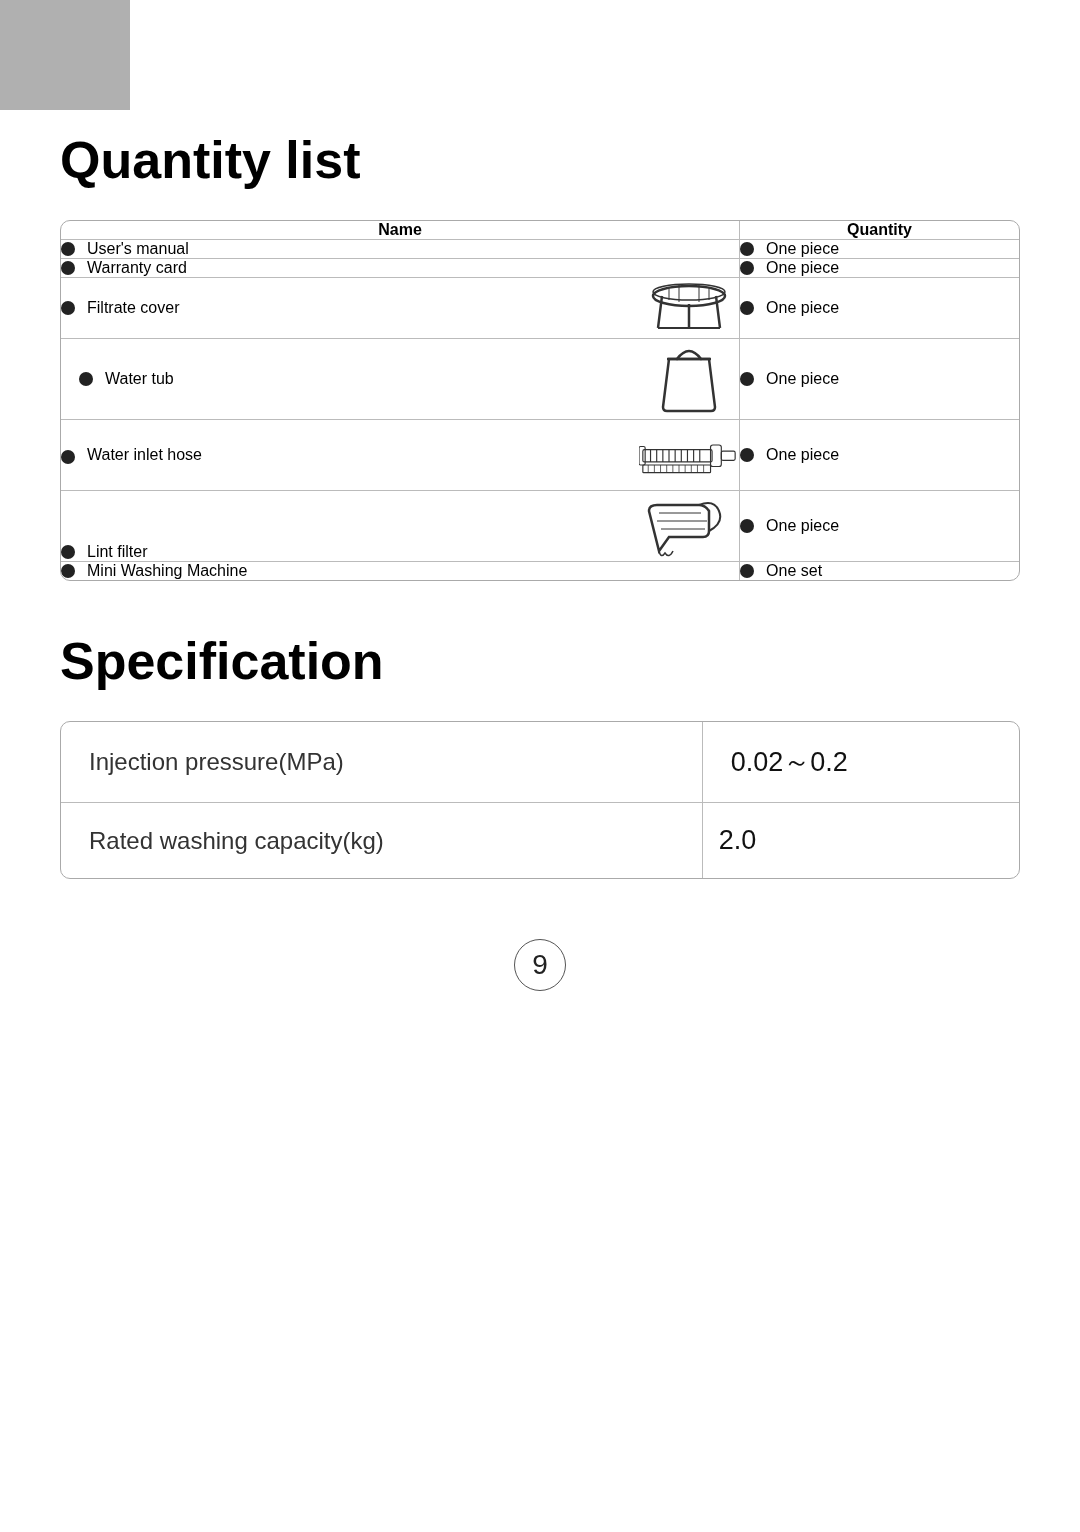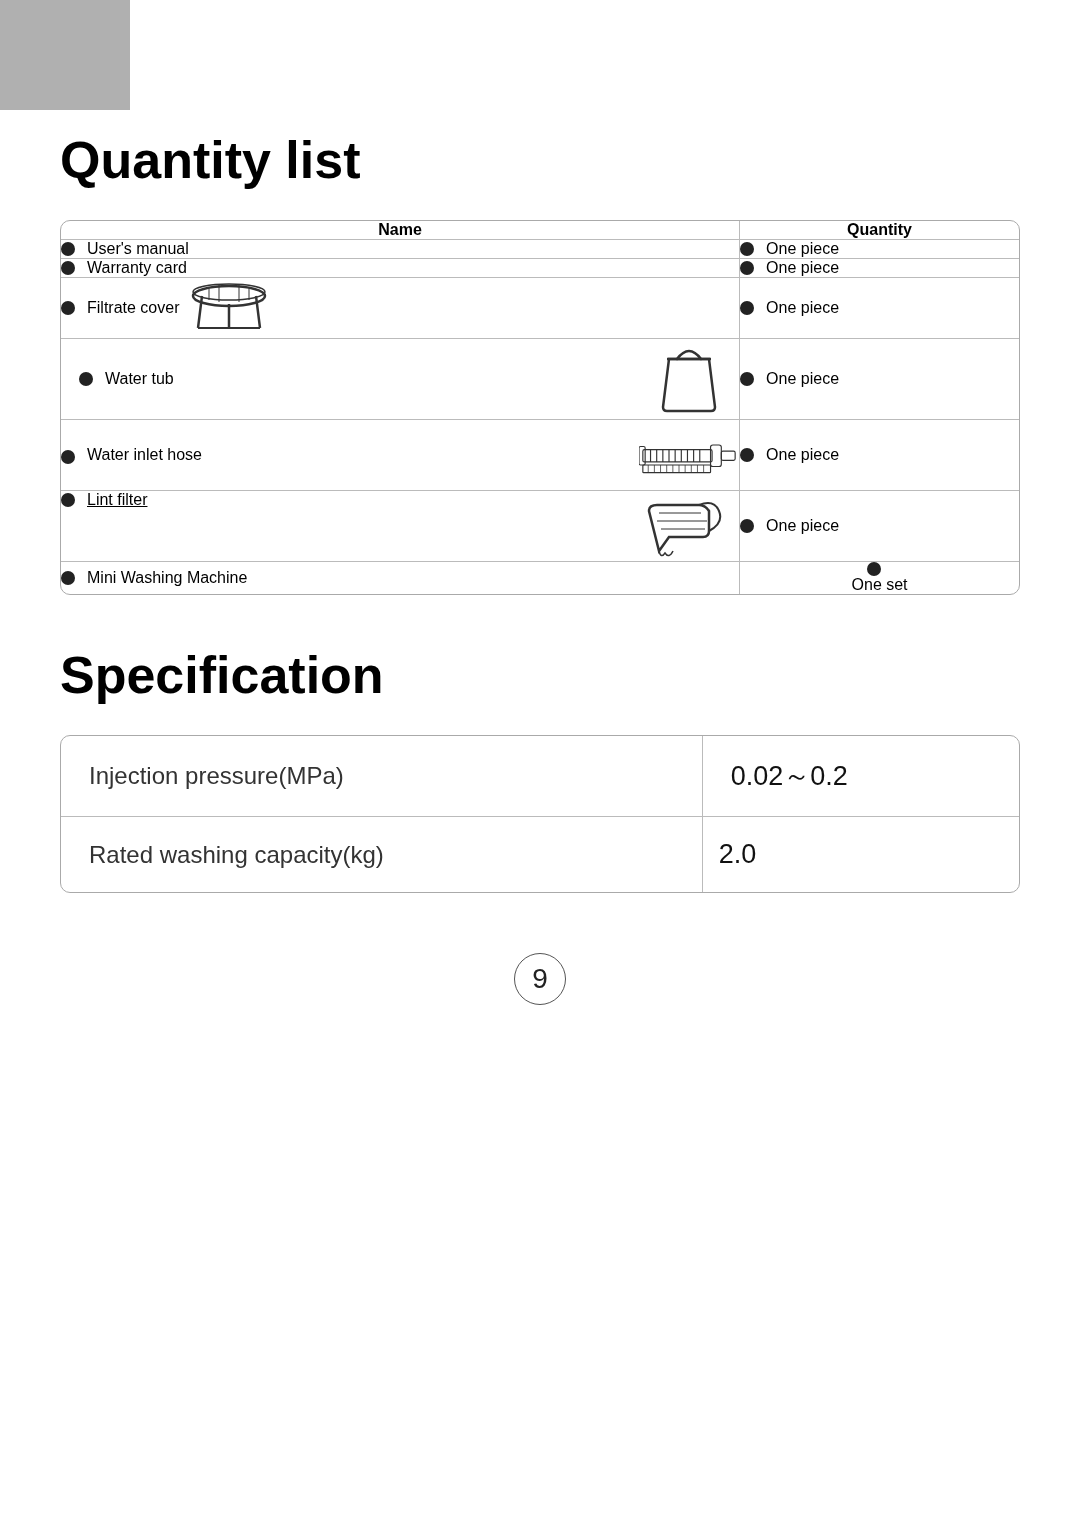--- a/index.html
+++ b/index.html
@@ -155,21 +155,21 @@
             </td>
             <td>
               <div style="display: flex; align-items: center;">
                 <span class="bullet"></span>
                 <span>One piece</span>
               </div>
             </td>
           </tr>
           <tr>
             <td>
-              <div style="display: flex; align-items: center; ">
+              <div style="display: flex; align-items: center; justify-content: space-between;">
                 <span style="display: flex; align-items: center;">
                   <span class="bullet"></span>
                   <span>Filtrate cover</span>
                 </span>
                 <div class="icon-area">
                   <svg width="90" height="60" viewBox="0 0 90 60" fill="none" xmlns="http://www.w3.org/2000/svg">
 
         <ellipse cx="45" cy="18" rx="36" ry="10" stroke="#333" stroke-width="2.5" fill="none"></ellipse>
         <ellipse cx="45" cy="14" rx="36" ry="8" stroke="#333" stroke-width="1.5" fill="none"></ellipse>
         <line x1="18" y1="18" x2="14" y2="50" stroke="#333" stroke-width="2.5"></line>
@@ -262,21 +262,21 @@
             </td>
             <td>
               <div style="display: flex; align-items: center;">
                 <span class="bullet"></span>
                 <span>One piece</span>
               </div>
             </td>
           </tr>
           <tr>
             <td>
-              <div style="display: flex; align-items: flex-start; justify-content: space-between; text-decoration: underline;">
+              <div style="display: flex; align-items: flex-end; justify-content: space-between;">
                 <span style="display: flex; align-items: center;">
                   <span class="bullet"></span>
                   <span>Lint filter</span>
                 </span>
                 <div class="icon-area">
                   <svg width="100" height="70" viewBox="0 0 100 70" fill="none" xmlns="http://www.w3.org/2000/svg">
 
         <path d="M20 60 L10 20 Q10 14 18 14 L60 14 Q66 14 70 20 L70 40 Q70 46 64 46 L30 46 Z" stroke="#333" stroke-width="2.5" fill="none"></path>
 
         <path d="M60 14 Q75 8 80 20 Q85 32 70 40" stroke="#333" stroke-width="2" fill="none"></path>
@@ -300,21 +300,21 @@
           <tr>
             <td>
               <div style="display: flex; align-items: center; justify-content: space-between;">
                 <span style="display: flex; align-items: center;">
                   <span class="bullet"></span>
                   <span>Mini Washing Machine</span>
                 </span>
               </div>
             </td>
             <td>
-              <div style="display: flex; align-items: center; flex-direction: column;">
+              <div style="display: flex; align-items: center;">
                 <span class="bullet"></span>
                 <span>One set</span>
               </div>
             </td>
           </tr>
         </tbody>
     </table>
   </div>
 </div>
 

